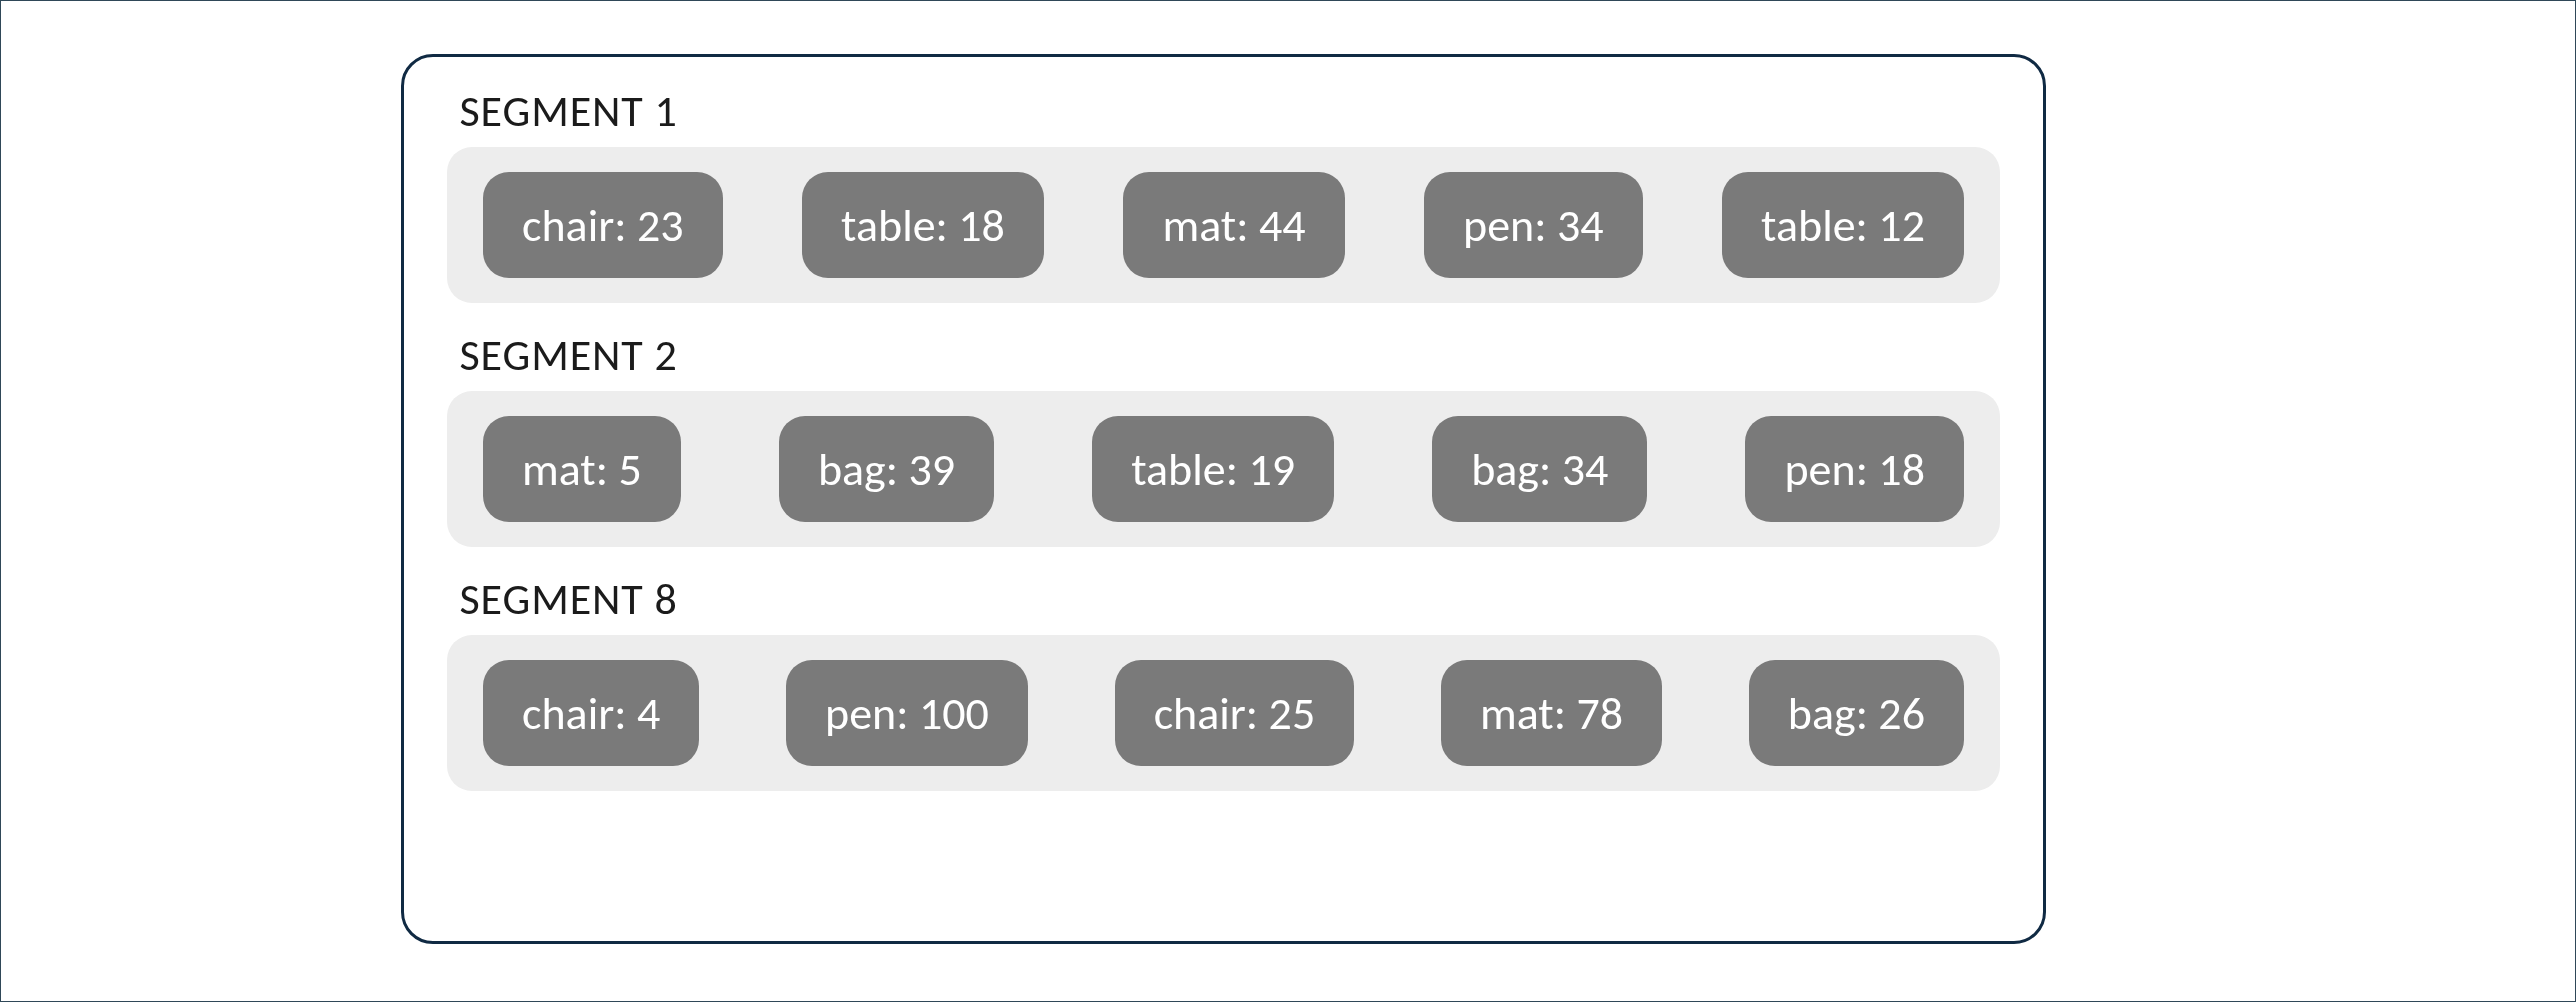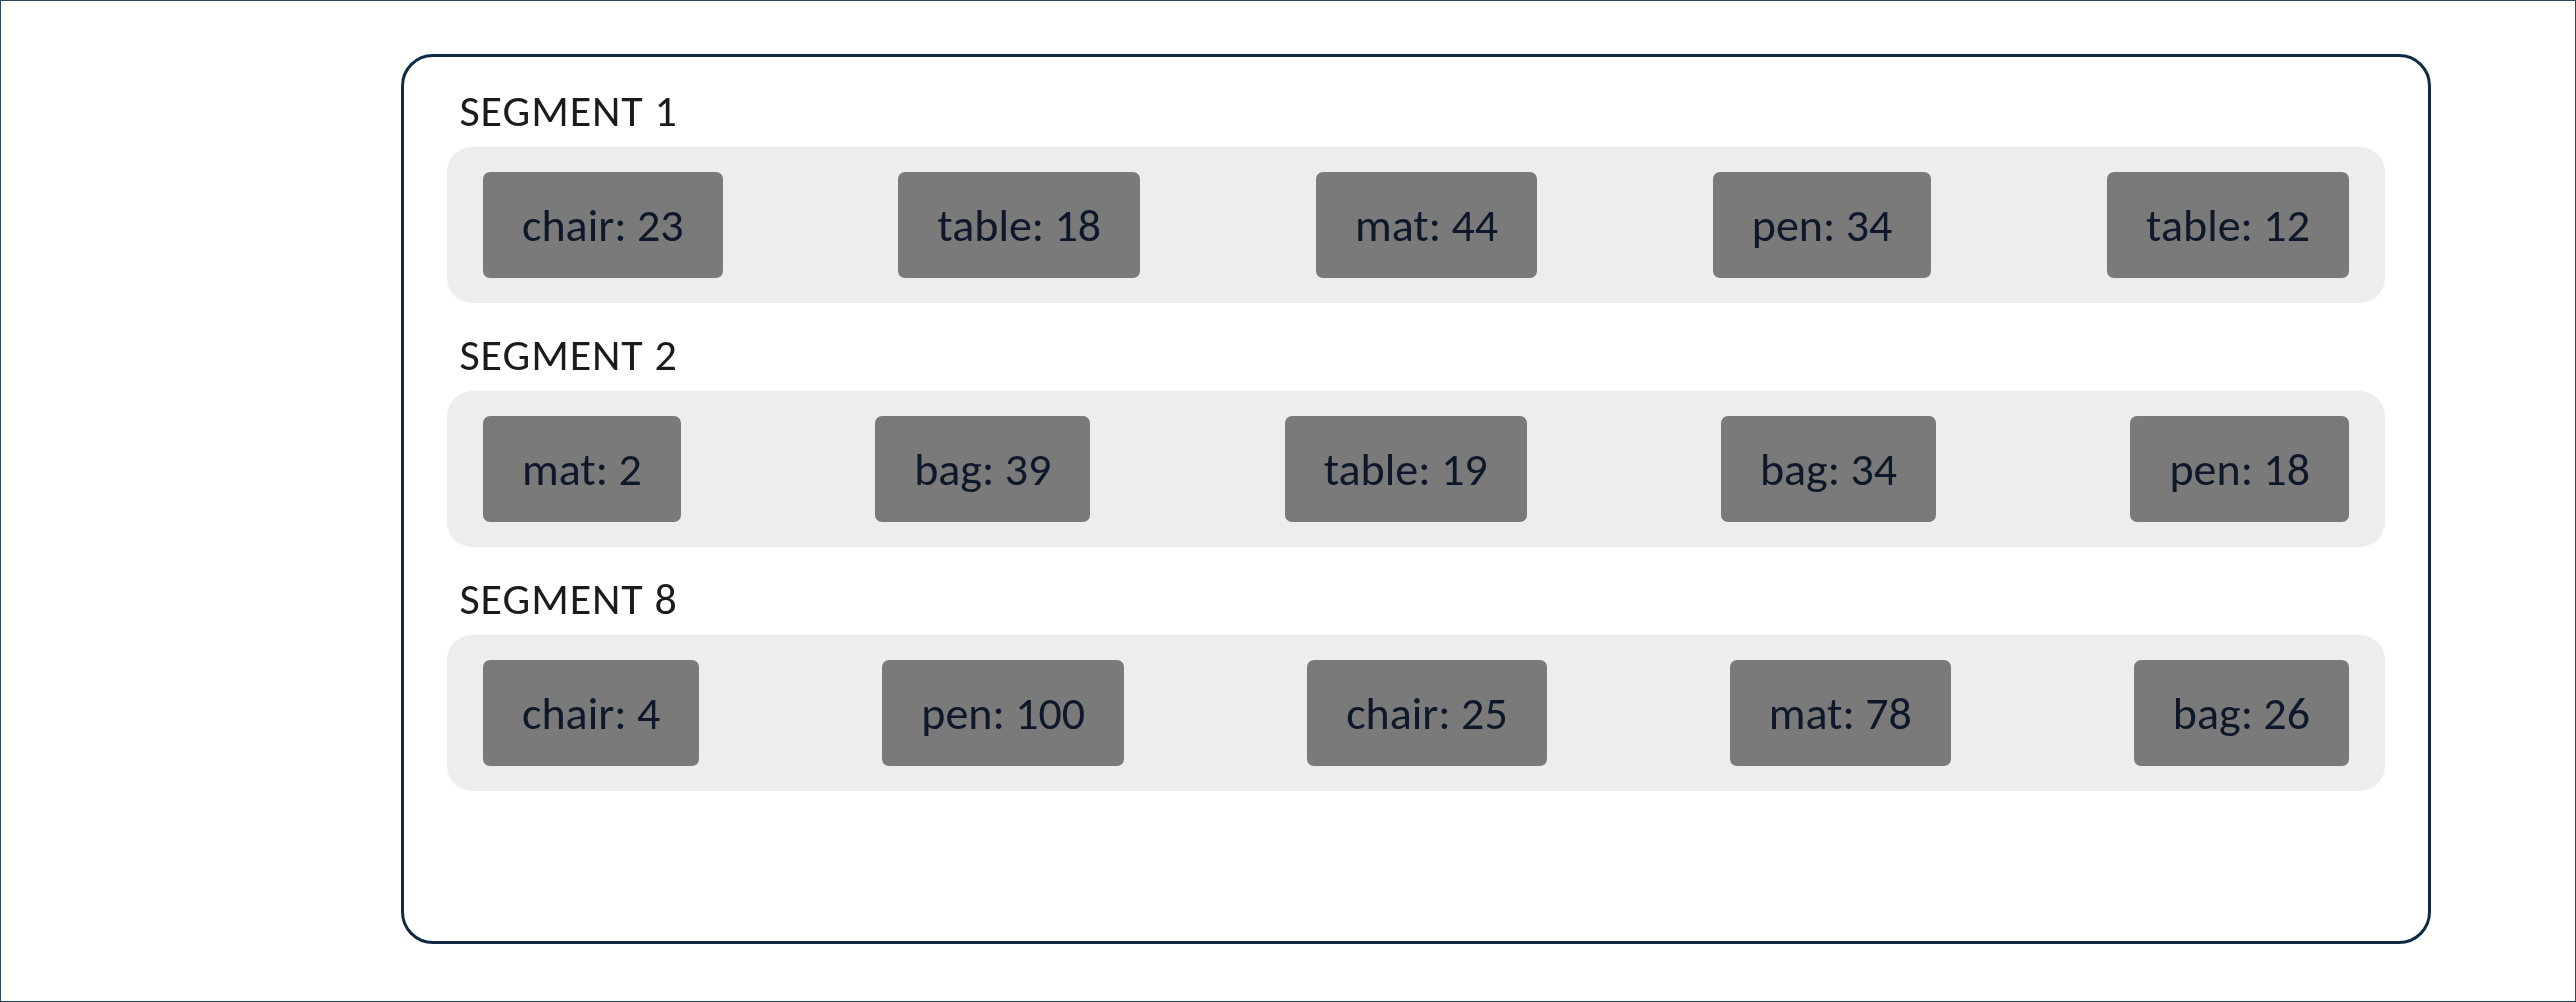--- a/index.html
+++ b/index.html
@@ -15,21 +15,21 @@
     box-sizing: border-box;
     width: 2576px;
     height: 1002px;
     border: 1.8px solid #2f4858;
     position: relative;
   }
   .panel {
     position: absolute;
     left: 400px;
     top: 53px;
-    width: 2030px;
+    width: 1645px;
     height: 890px;
     border: 3.6px solid #102a43;
     border-radius: 32px;
     box-sizing: border-box;
     padding: 27px 43px 36px 43px;
     background: #ffffff;
   }
   .segment {
     margin-bottom: 25px;
   }
@@ -43,25 +43,25 @@
   .seg-row {
     background: #ededed;
     border-radius: 25px;
     padding: 25px 36px;
     display: flex;
     justify-content: space-between;
     align-items: center;
   }
   .chip {
     background: #7a7a7a;
-    color: #0f172a;
+    color: #ffffff;
     font-size: 46px;
     line-height: 1;
     padding: 30px 39px;
-    border-radius: 7px;
+    border-radius: 26px;
     white-space: nowrap;
     text-align: center;
   }
 </style>
 </head>
 <body>
 
 <div class="outer-frame">
   <div class="panel">
 
@@ -72,21 +72,21 @@
         <div class="chip">table: 18</div>
         <div class="chip">mat: 44</div>
         <div class="chip">pen: 34</div>
         <div class="chip">table: 12</div>
       </div>
     </div>
 
     <div class="segment">
       <div class="seg-title">SEGMENT 2</div>
       <div class="seg-row">
-        <div class="chip">mat: 2</div>
+        <div class="chip">mat: 5</div>
         <div class="chip">bag: 39</div>
         <div class="chip">table: 19</div>
         <div class="chip">bag: 34</div>
         <div class="chip">pen: 18</div>
       </div>
     </div>
 
     <div class="segment">
       <div class="seg-title">SEGMENT 8</div>
       <div class="seg-row">

